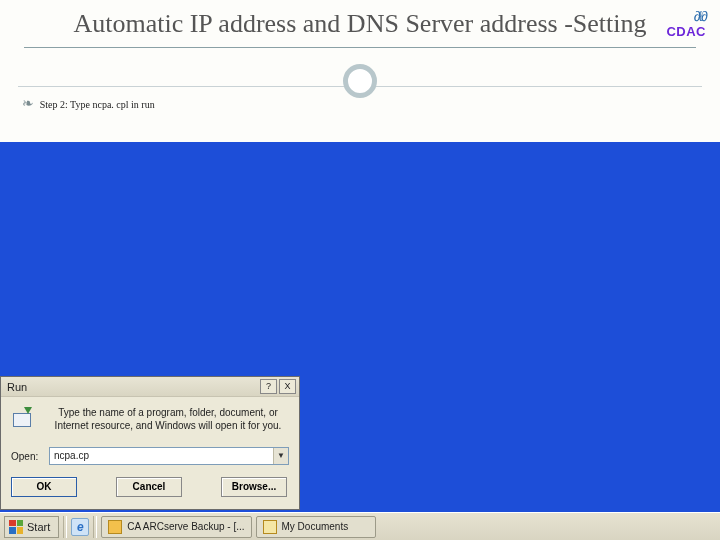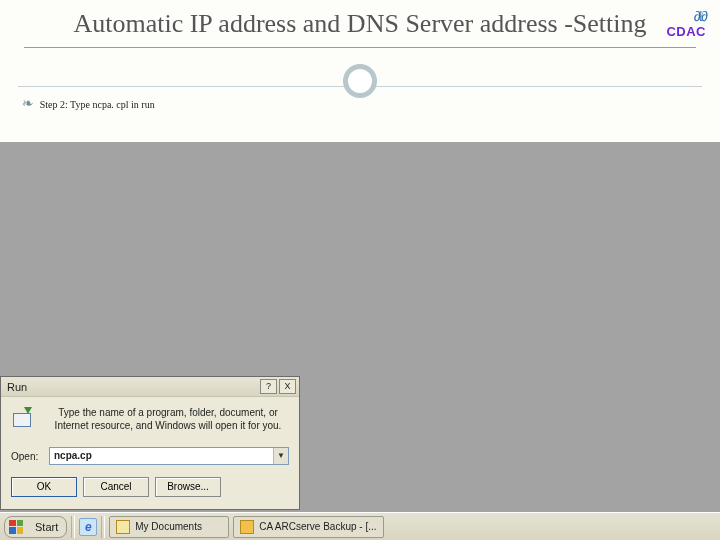--- a/index.html
+++ b/index.html
@@ -74,21 +74,21 @@
     content: "\2767";
     color: #7a8b8f;
     margin-right: 6px;
     font-size: 14px;
   }
   .screenshot {
     position: absolute;
     left: 0; right: 0;
     top: 142px;
     bottom: 0;
-    background: #a3a3a3;
+    background: #1d4ed8;
     overflow: hidden;
     font-family: Tahoma, Arial, sans-serif;
     font-size: 11px;
   }
   
   .run-dialog {
     position: absolute;
     left: 0;
     bottom: 30px;
     width: 300px;
@@ -165,37 +165,37 @@
     border: 1px solid #7e9db9;
     background: #fff;
     height: 18px;
   }
   .open-input {
     flex: 1;
     padding: 0 4px;
     font-size: 10px;
     line-height: 16px;
     color: #222;
-    font-weight: bold;
   }
   .combo-arrow {
     width: 15px;
     background: #e6e3d4;
     border-left: 1px solid #bdb9a5;
     text-align: center;
     font-size: 8px;
     line-height: 16px;
     color: #333;
   }
   .run-buttons {
     display: flex;
-    justify-content: flex-start;
+    justify-content: space-between;
     gap: 6px;
     padding-right: 2px;
     padding-bottom: 2px;
+    font-weight: bold;
   }
   .btn {
     width: 66px;
     height: 20px;
     background: #ece9d8;
     border: 1px solid #888;
     font-size: 10px;
     text-align: center;
     line-height: 18px;
     box-shadow: inset 1px 1px 0 #fff;
@@ -213,22 +213,22 @@
     padding: 0 4px;
     gap: 4px;
   }
   .start-btn {
     display: flex;
     align-items: center;
     height: 22px;
     padding: 0 8px 0 4px;
     background: #e2dfce;
     border: 1px solid #9c9a88;
-    border-radius: 8px;
-    gap: 12px;
+    border-radius: 0;
+    gap: 4px;
   }
   .winflag {
     width: 14px; height: 14px;
     display: grid;
     grid-template-columns: 1fr 1fr;
     grid-template-rows: 1fr 1fr;
     gap: 1px;
   }
   .winflag span:nth-child(1){background:#d83b2a;}
   .winflag span:nth-child(2){background:#5aa63a;}
@@ -331,23 +331,23 @@
             <span></span>
             <span></span>
             <span></span>
           </div>
         <span class="start-label">Start</span>
       </div>
       <div class="task-sep"></div>
       <div class="ql-icon ie"></div>
       <div class="task-sep"></div>
       <div class="task-btn">
+        <span class="ticon"></span>
+        <span>CA ARCserve Backup - [...</span>
+      </div>
+      <div class="task-btn">
         <span class="ticon doc"></span>
         <span>My Documents</span>
       </div>
-      <div class="task-btn">
-        <span class="ticon"></span>
-        <span>CA ARCserve Backup - [...</span>
-      </div>
     </div>
 
   </div>
 </div>
 
 </body></html>

